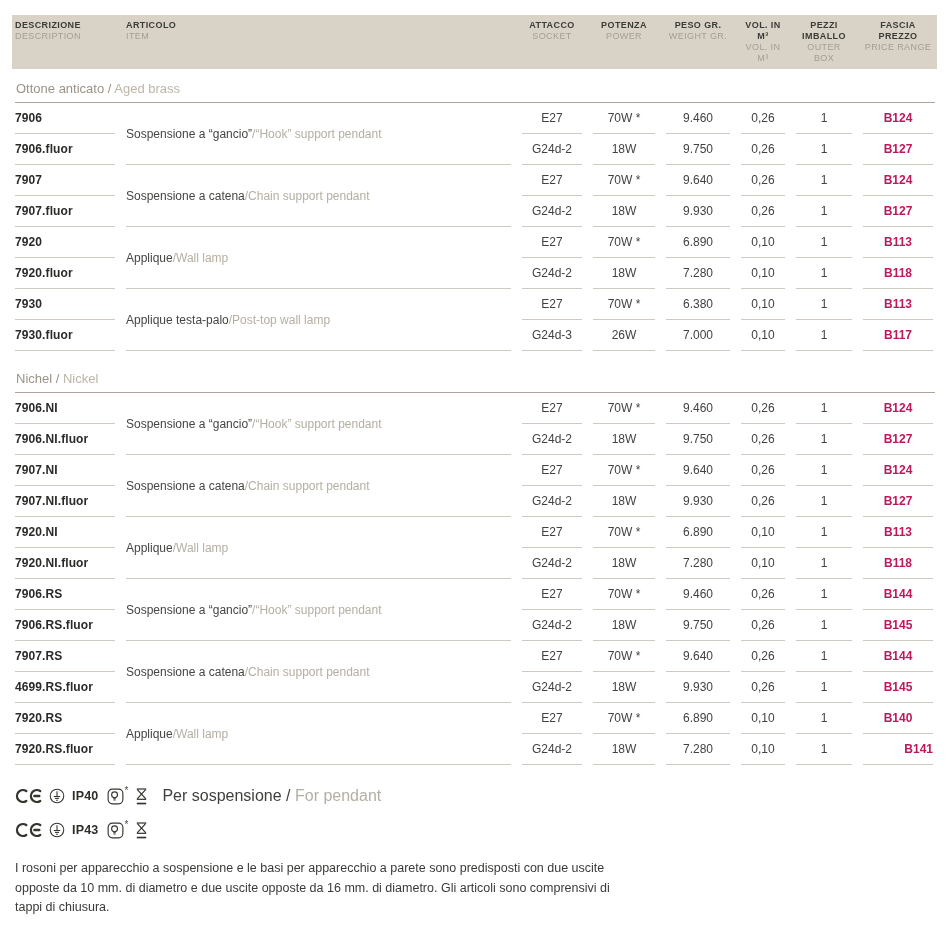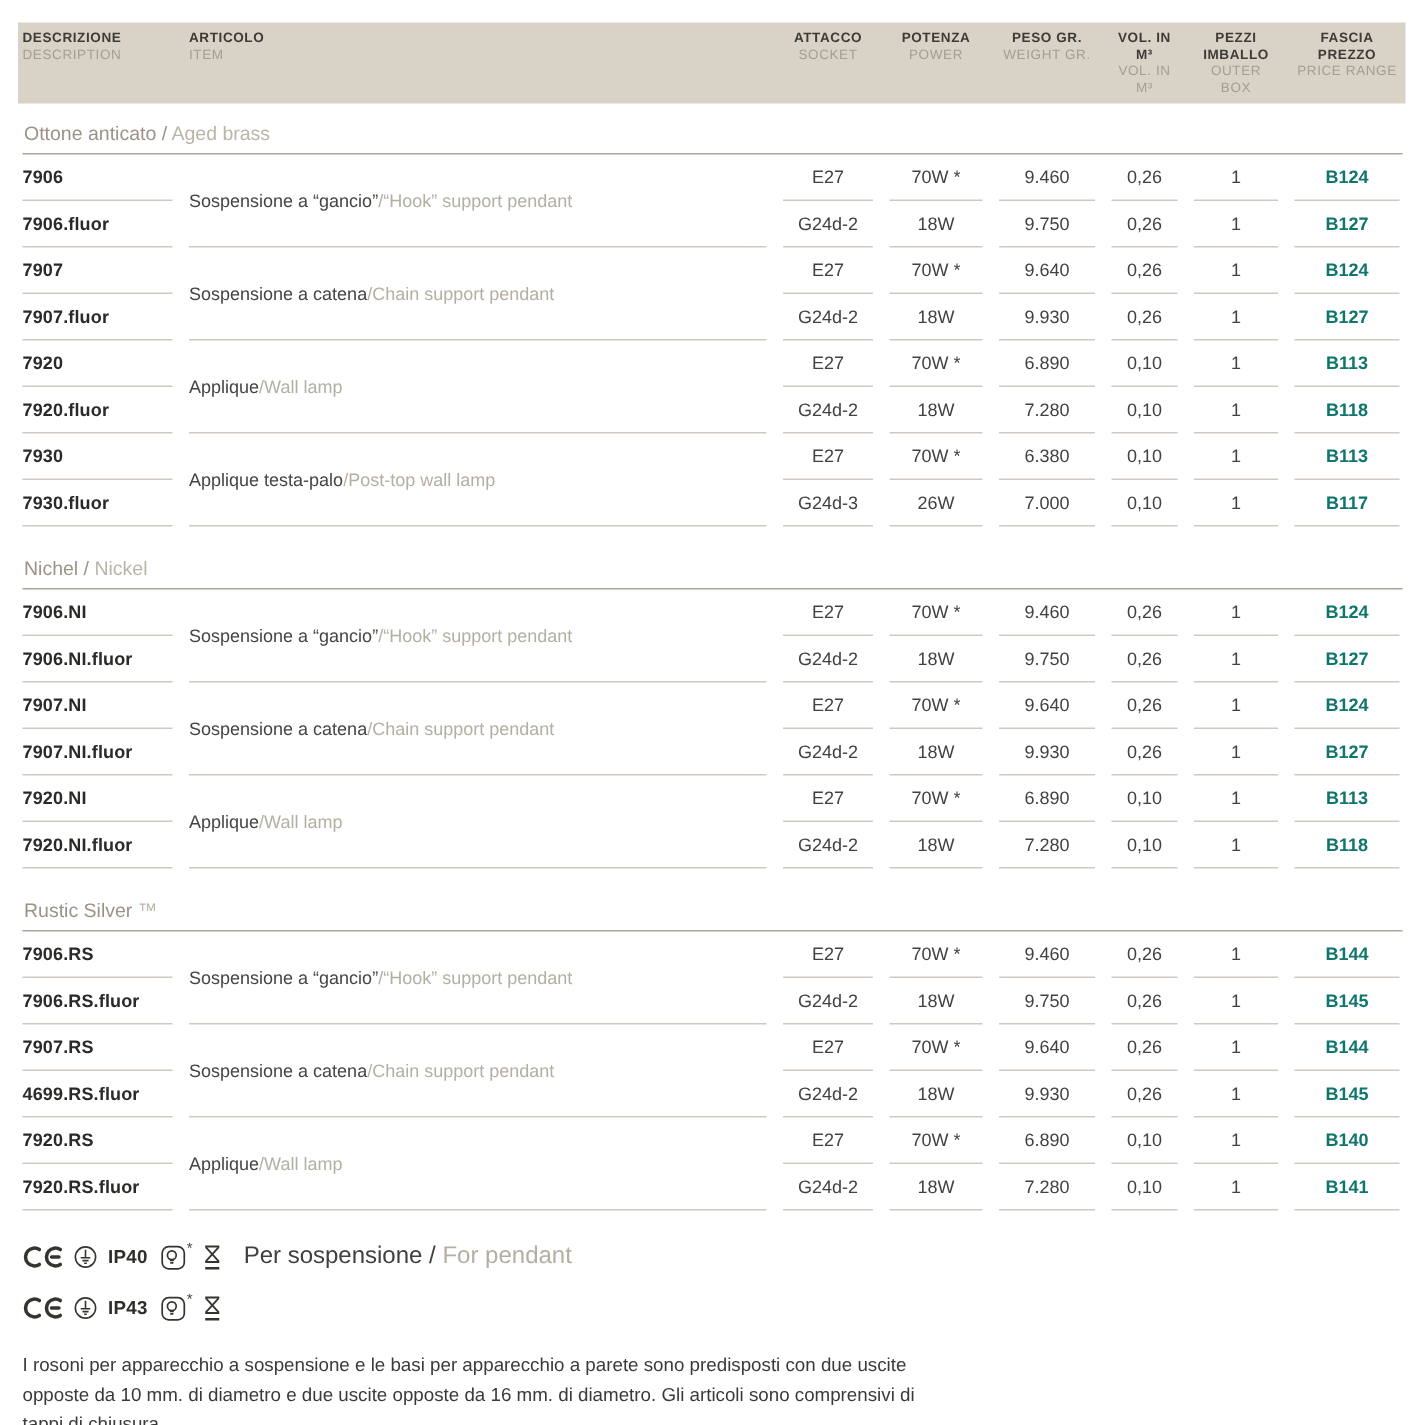--- a/index.html
+++ b/index.html
@@ -45,21 +45,21 @@
     display:flex;align-items:center;
     border-bottom:1px solid #cfcac1;
     font-size:12px;
   }
   .cell.a{grid-column:1;font-weight:700;color:#2a2a28;letter-spacing:.1px;}
   .cell.a1{grid-row:1;}
   .cell.a2{grid-row:2;text-align:center;}
   .cell.d{grid-column:2;grid-row:1/3;color:#454543;}
   .d-en,.d-sep2{color:#b5afa3;}
   .cell.c{justify-content:center;text-align:center;color:#424240;}
-  .cell.f5{font-weight:700;color:#0f766e;}
+  .cell.f5{font-weight:700;color:#be185d;}
 
   
   .certs{margin:18px 15px 0 15px;}
   .cert-row{display:flex;align-items:center;height:26px;margin-bottom:8px;}
   .cert-row .icn{display:flex;align-items:center;margin-right:7px;color:#35342f;}
   .cert-row svg{display:block;}
   .ip{font-size:12.5px;font-weight:700;color:#2e2d29;margin-right:8px;letter-spacing:.2px;}
   .sup-ast{font-size:10px;color:#4a4945;position:relative;top:-6px;margin:0 6px 0 1px;}
   .cert-label{font-size:16px;margin-left:6px;color:#3f3f3d;}
   .cert-label .l-en{color:#b5afa3;}
@@ -469,21 +469,20 @@
               <span>1</span>
             </div>
             <div class="cell c f5" style="grid-area: 2 / 8;">
               <span>B118</span>
             </div>
           </div>
 </div>
   </section>
 
   <section class="section">
-    <h2 class="section-title"><span class="st-it">Rustic Silver</span><span class="st-tm"> ™</span></h2>
     <div class="groups">
   <div class="group">
     <div class="cell a a1">
               <span class="code">7906.RS</span>
             </div>
     <div class="cell a a2">
               <span class="code">7906.RS.fluor</span>
             </div>
     <div class="cell d">
               <span class="d-it">Sospensione a “gancio”</span>
@@ -616,21 +615,21 @@
             </div>
             <div class="cell c f2" style="grid-area: 2 / 5;">
               <span>7.280</span>
             </div>
             <div class="cell c f3" style="grid-area: 2 / 6;">
               <span>0,10</span>
             </div>
             <div class="cell c f4" style="grid-area: 2 / 7;">
               <span>1</span>
             </div>
-            <div class="cell c f5" style="grid-area: 2 / 8;">
+            <div class="cell c f5" style="grid-area: 2 / 8; justify-content: flex-end;">
               <span>B141</span>
             </div>
           </div>
 </div>
   </section>
 </main>
 
   <div class="certs" id="certs">
   <div class="cert-row">
     <span class="icn">

